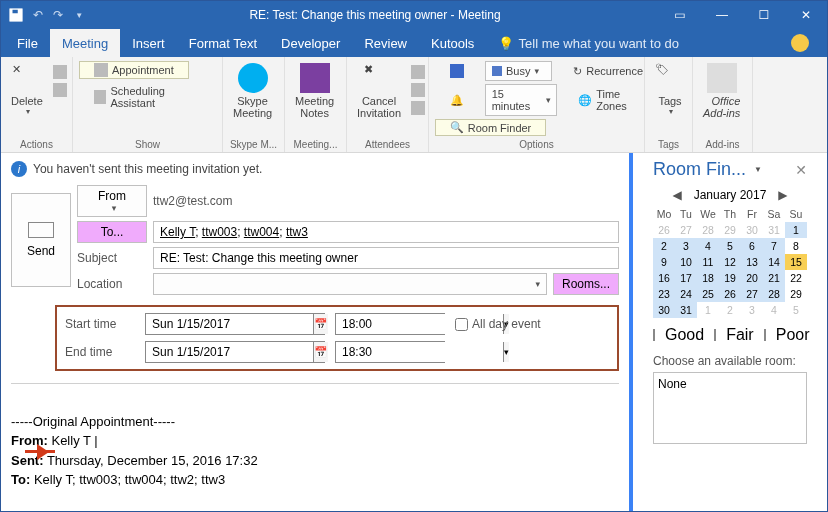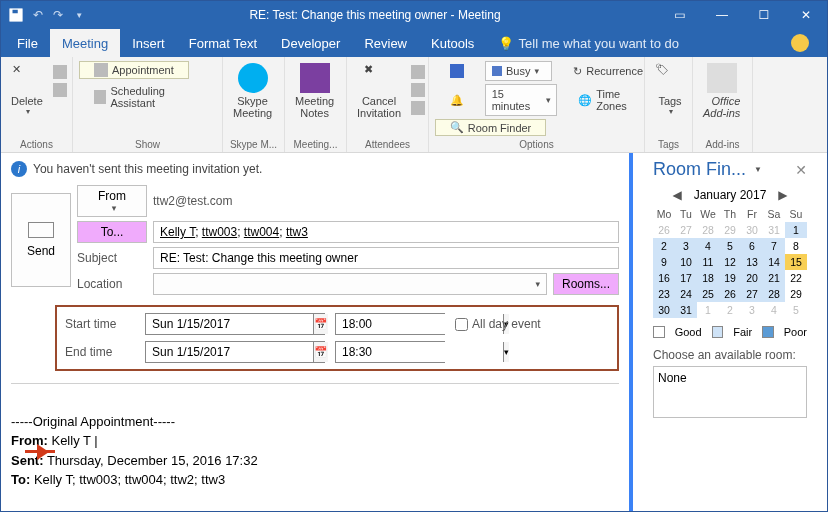--- a/index.html
+++ b/index.html
@@ -56,23 +56,23 @@
   .rf-head { display: flex; align-items: center; gap: 6px; color: #2a66b1; font-size: 18px; }
   .rf-head .close { margin-left: auto; color: #888; font-size: 14px; }
   .rf-month { display: flex; align-items: center; justify-content: center; gap: 12px; margin: 8px 0 4px; }
   .rf-month .nav { color: #555; cursor: pointer; }
   .calendar { width: 100%; border-collapse: collapse; font-size: 10.5px; }
   .calendar th { color: #555; padding: 2px 0; font-weight: normal; }
   .calendar td { text-align: center; padding: 2px 0; width: 14.2%; }
   .calendar td.off { color: #bbb; }
   .calendar td.blue { background: #cfe3f7; }
   .calendar td.sel { background: #f8cf55; }
-  .legend { display: flex; gap: 10px; margin-top: 8px; font-size: 11px; align-items: center; }
+  .legend { display: flex; gap: 10px; margin-top: 8px; font-size: 16px; align-items: center; }
   .legend .sw { width: 12px; height: 12px; border: 1px solid #888; display: inline-block; }
-  .roomlist { border: 1px solid #c0c0c0; margin-top: 4px; height: 52px; padding: 4px; }
+  .roomlist { border: 1px solid #c0c0c0; margin-top: 4px; height: 72px; padding: 4px; }
   .lbl { color: #555; margin-top: 10px; }
   .caret { font-size: 8px; color: #555; margin-left: 2px; }
 </style>
 </head>
 <body>
 
 <div class="window">
   <div class="titlebar">
     <div class="qat">
       <span class="icon"><svg viewBox="0 0 16 16">

